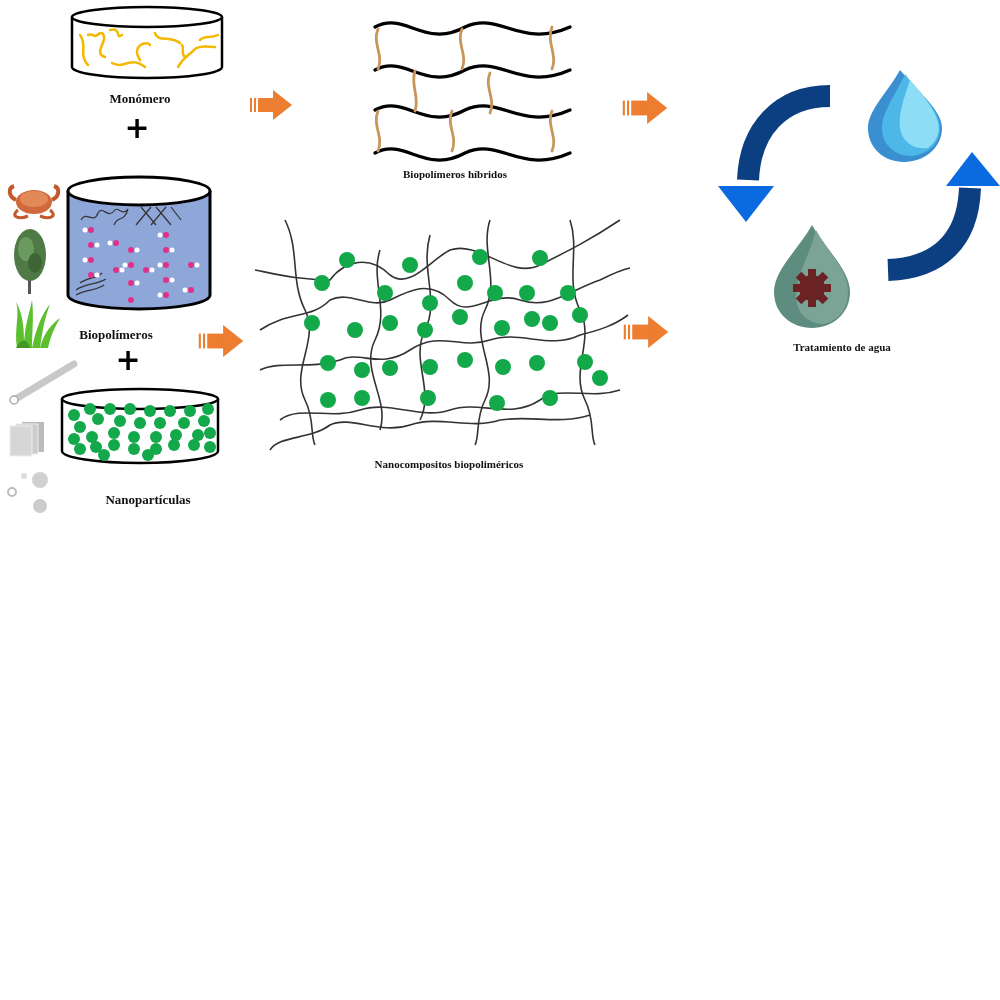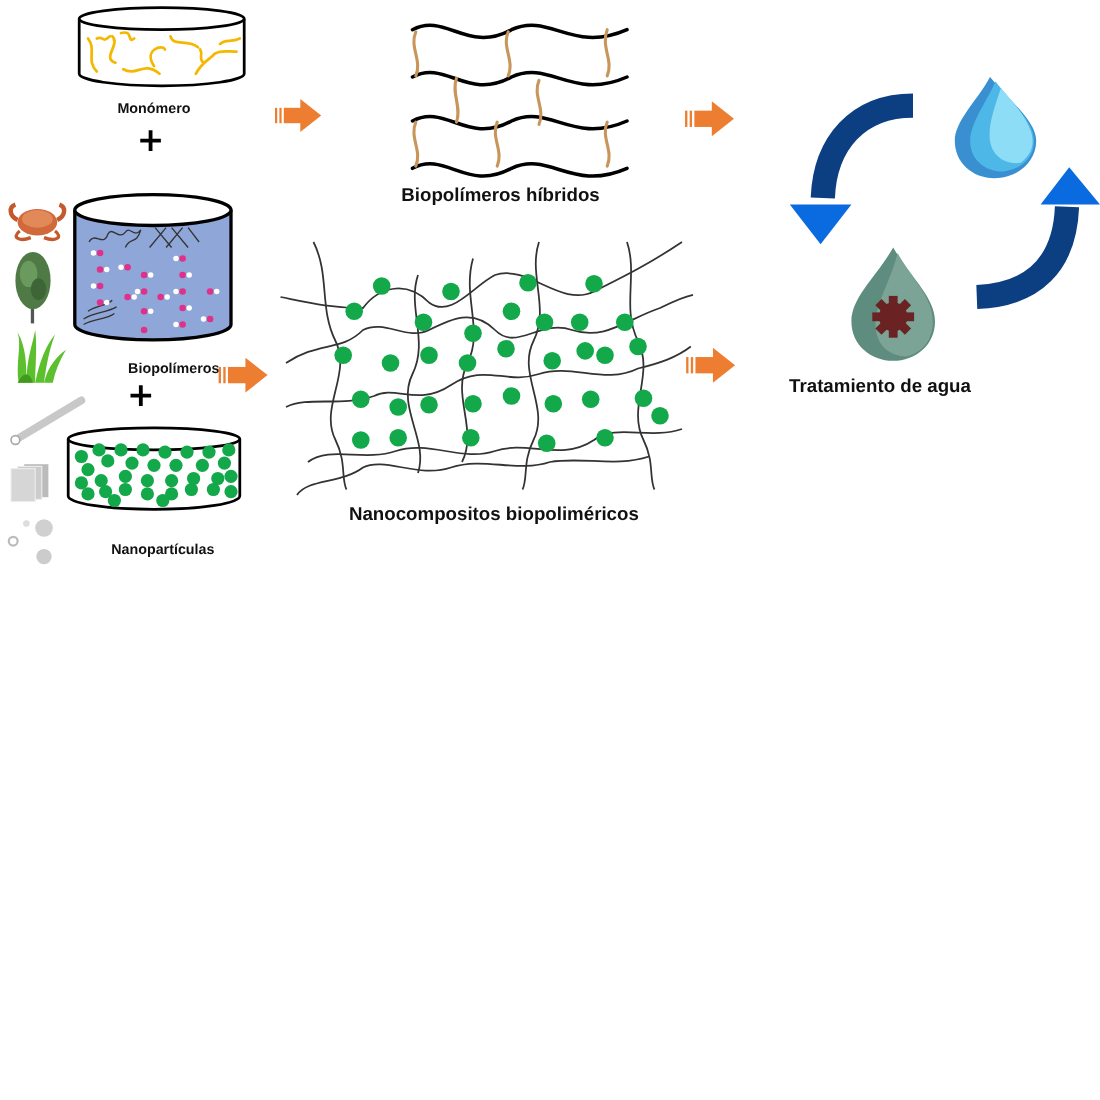--- a/index.html
+++ b/index.html
@@ -1,21 +1,21 @@
 <!DOCTYPE html>
 <html><head>
 <meta charset="utf-8">
 <style>
   html, body { margin: 0; padding: 0; background: #ffffff; }
   body { width: 1000px; height: 1000px; position: relative; overflow: hidden;
          font-family: "Liberation Sans", sans-serif; }
-  .label { position: absolute; font-family: Liberation Sans, sans-serif; font-weight: bold;
+  .label { position: absolute; font-family: Liberation Serif, serif; font-weight: bold;
            color: #111; white-space: nowrap; transform: translateX(-50%); }
   .lbl-sm { font-size: 13px; }
-  .lbl-lg { font-size: 17px; }
+  .lbl-lg { font-size: 11px; }
   .plus { position: absolute; font-family: "DejaVu Sans", sans-serif; font-weight: bold;
           font-size: 30px; color: #000; transform: translateX(-50%); line-height: 1; }
   svg { position: absolute; overflow: visible; }
 </style>
 </head>
 <body>
 
 <svg style="left:70px;top:5px;" width="155" height="75" viewBox="0 0 155 75">
   <path d="M2 12 L2 62 A75 11 0 0 0 152 62 L152 12" fill="#fff" stroke="#000" stroke-width="2.5"></path>
   <ellipse cx="77" cy="12" rx="75" ry="10" fill="#fff" stroke="#000" stroke-width="2.5"></ellipse>
@@ -94,21 +94,21 @@
     <circle cx="94" cy="60" r="2.5"></circle>
       <circle cx="106" cy="75" r="2.5"></circle>
       <circle cx="94" cy="90" r="2.5"></circle>
       <circle cx="106" cy="105" r="2.5"></circle>
       <circle cx="94" cy="120" r="2.5"></circle>
     <circle cx="86" cy="95" r="2.5"></circle>
       <circle cx="131" cy="90" r="2.5"></circle>
       <circle cx="119" cy="115" r="2.5"></circle>
   </g>
 </svg>
-<div class="label lbl-sm" style="left:116px;top:327px;margin-left:42px;">Biopolímeros</div>
+<div class="label lbl-sm" style="left:116px;top:327px;">Biopolímeros</div>
 <div class="plus" style="left:128px;top:345px;">+</div>
 
 <svg style="left:8px;top:360px;" width="70" height="45" viewBox="0 0 70 45">
   <path d="M6 40 L66 4" stroke="#C8C8C8" stroke-width="7" stroke-linecap="round"></path>
   <circle cx="6" cy="40" r="4" fill="#fff" stroke="#aaa" stroke-width="1.5"></circle>
 </svg>
 <svg style="left:8px;top:418px;" width="40" height="40" viewBox="0 0 40 40">
   <rect x="14" y="4" width="22" height="30" fill="#bbb"></rect>
   <rect x="8" y="6" width="22" height="30" fill="#ccc" stroke="#eee"></rect>
   <rect x="2" y="8" width="22" height="30" fill="#d6d6d6" stroke="#eee"></rect>
@@ -275,13 +275,13 @@
     <path d="M116 160 C110 185 96 205 96 225 C96 245 110 254 124 254 C140 250 148 238 148 222 C148 200 128 182 116 160Z" fill="#7BA497"></path>
     <g fill="#6B2222">
       <circle cx="112" cy="218" r="13"></circle>
       <rect x="108" y="199" width="8" height="38"></rect>
       <rect x="93" y="214" width="38" height="8"></rect>
       <rect x="108" y="199" width="8" height="38" transform="rotate(45 112 218)"></rect>
       <rect x="108" y="199" width="8" height="38" transform="rotate(-45 112 218)"></rect>
     </g>
   </g>
 </svg>
-<div class="label lbl-lg" style="left:800px;top:341px;">Tratamiento de agua</div>
+<div class="label lbl-lg" style="left:842px;top:341px;">Tratamiento de agua</div>
 
 </body></html>

